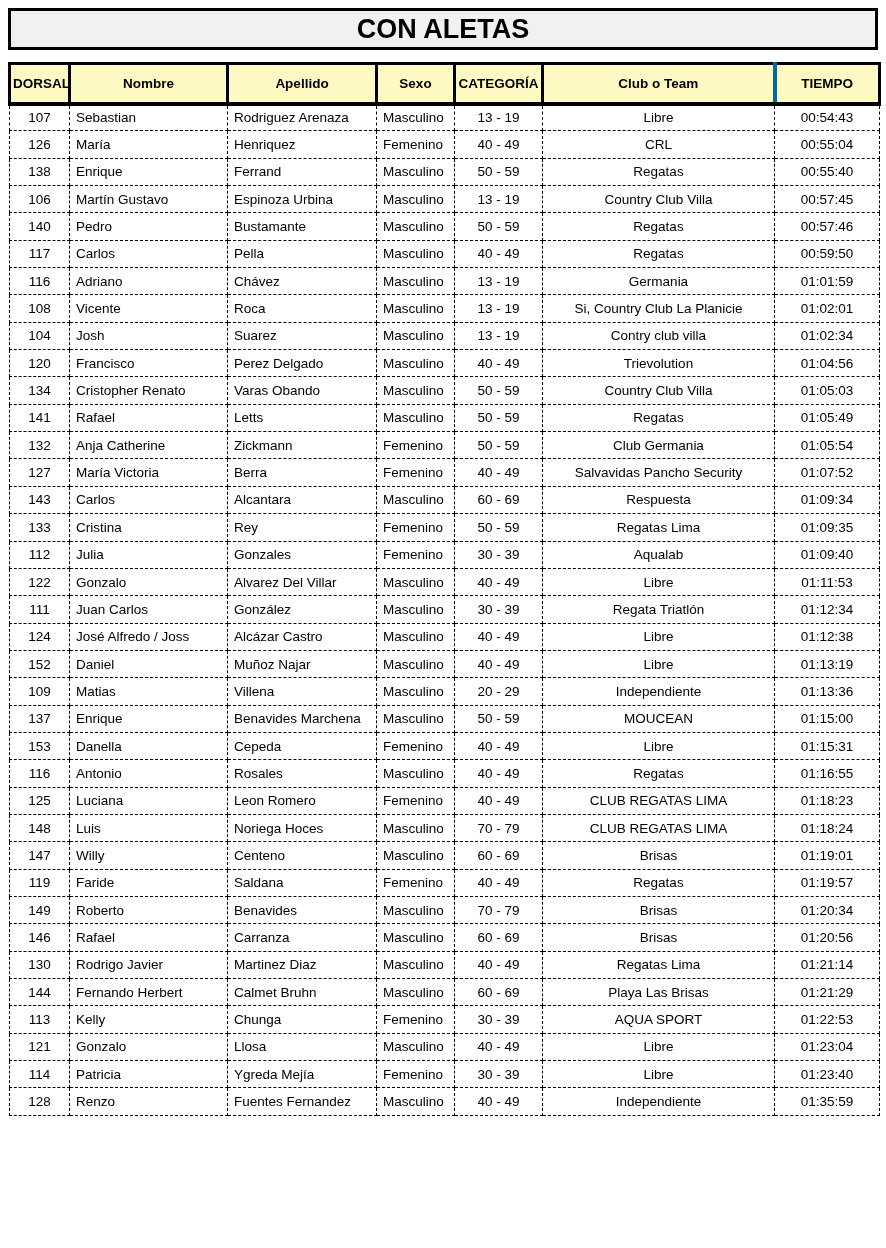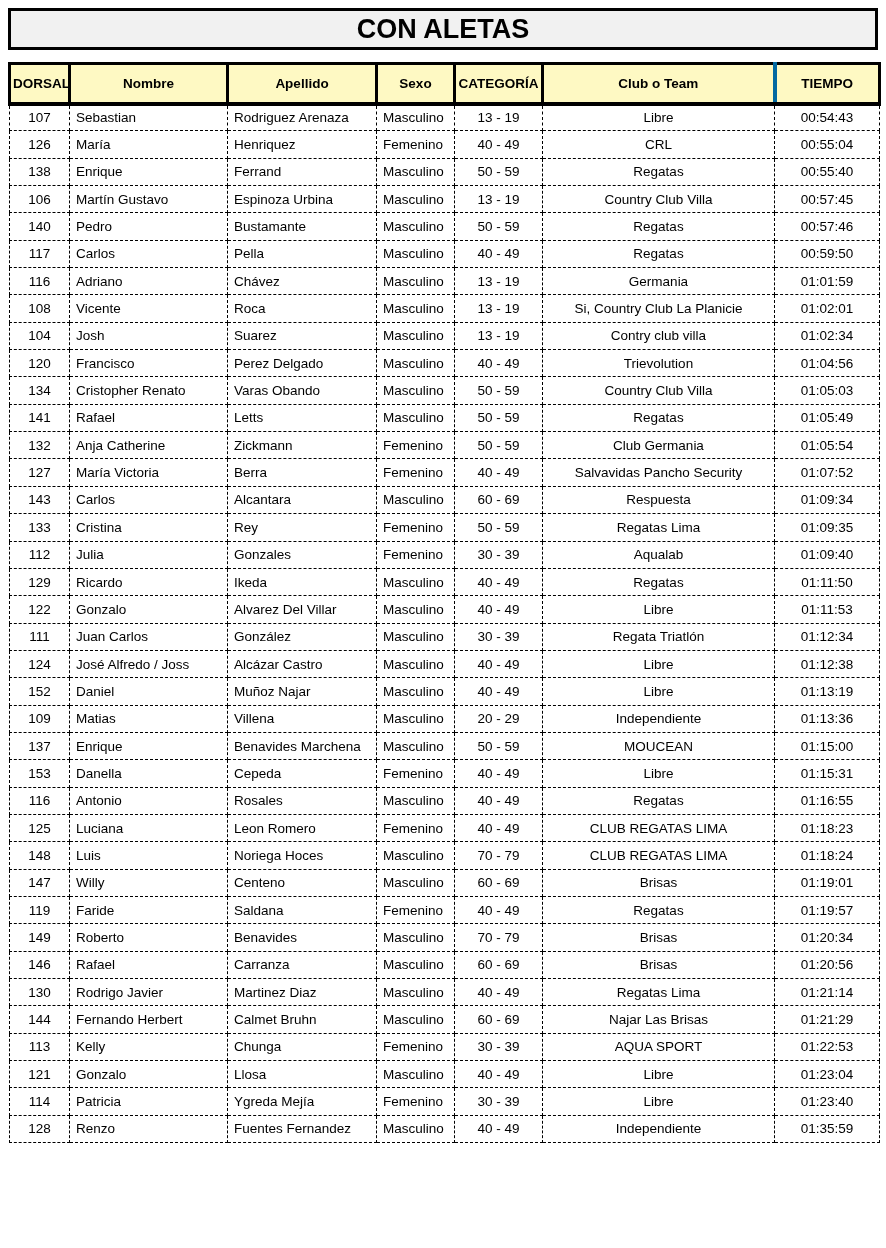--- a/index.html
+++ b/index.html
@@ -229,29 +229,20 @@
         <tr>
           <td class="c0">112</td>
           <td class="c1">Julia</td>
           <td class="c2">Gonzales</td>
           <td class="c3">Femenino</td>
           <td class="c4">30 - 39</td>
           <td class="c5">Aqualab</td>
           <td class="c6">01:09:40</td>
         </tr>
         <tr>
-          <td class="c0">129</td>
-          <td class="c1">Ricardo</td>
-          <td class="c2">Ikeda</td>
-          <td class="c3">Masculino</td>
-          <td class="c4">40 - 49</td>
-          <td class="c5">Regatas</td>
-          <td class="c6">01:11:50</td>
-        </tr>
-        <tr>
           <td class="c0">122</td>
           <td class="c1">Gonzalo</td>
           <td class="c2">Alvarez Del Villar</td>
           <td class="c3">Masculino</td>
           <td class="c4">40 - 49</td>
           <td class="c5">Libre</td>
           <td class="c6">01:11:53</td>
         </tr>
         <tr>
           <td class="c0">111</td>
@@ -378,21 +369,21 @@
           <td class="c4">40 - 49</td>
           <td class="c5">Regatas Lima</td>
           <td class="c6">01:21:14</td>
         </tr>
         <tr>
           <td class="c0">144</td>
           <td class="c1">Fernando Herbert</td>
           <td class="c2">Calmet Bruhn</td>
           <td class="c3">Masculino</td>
           <td class="c4">60 - 69</td>
-          <td class="c5">Najar Las Brisas</td>
+          <td class="c5">Playa Las Brisas</td>
           <td class="c6">01:21:29</td>
         </tr>
         <tr>
           <td class="c0">113</td>
           <td class="c1">Kelly</td>
           <td class="c2">Chunga</td>
           <td class="c3">Femenino</td>
           <td class="c4">30 - 39</td>
           <td class="c5">AQUA SPORT</td>
           <td class="c6">01:22:53</td>

